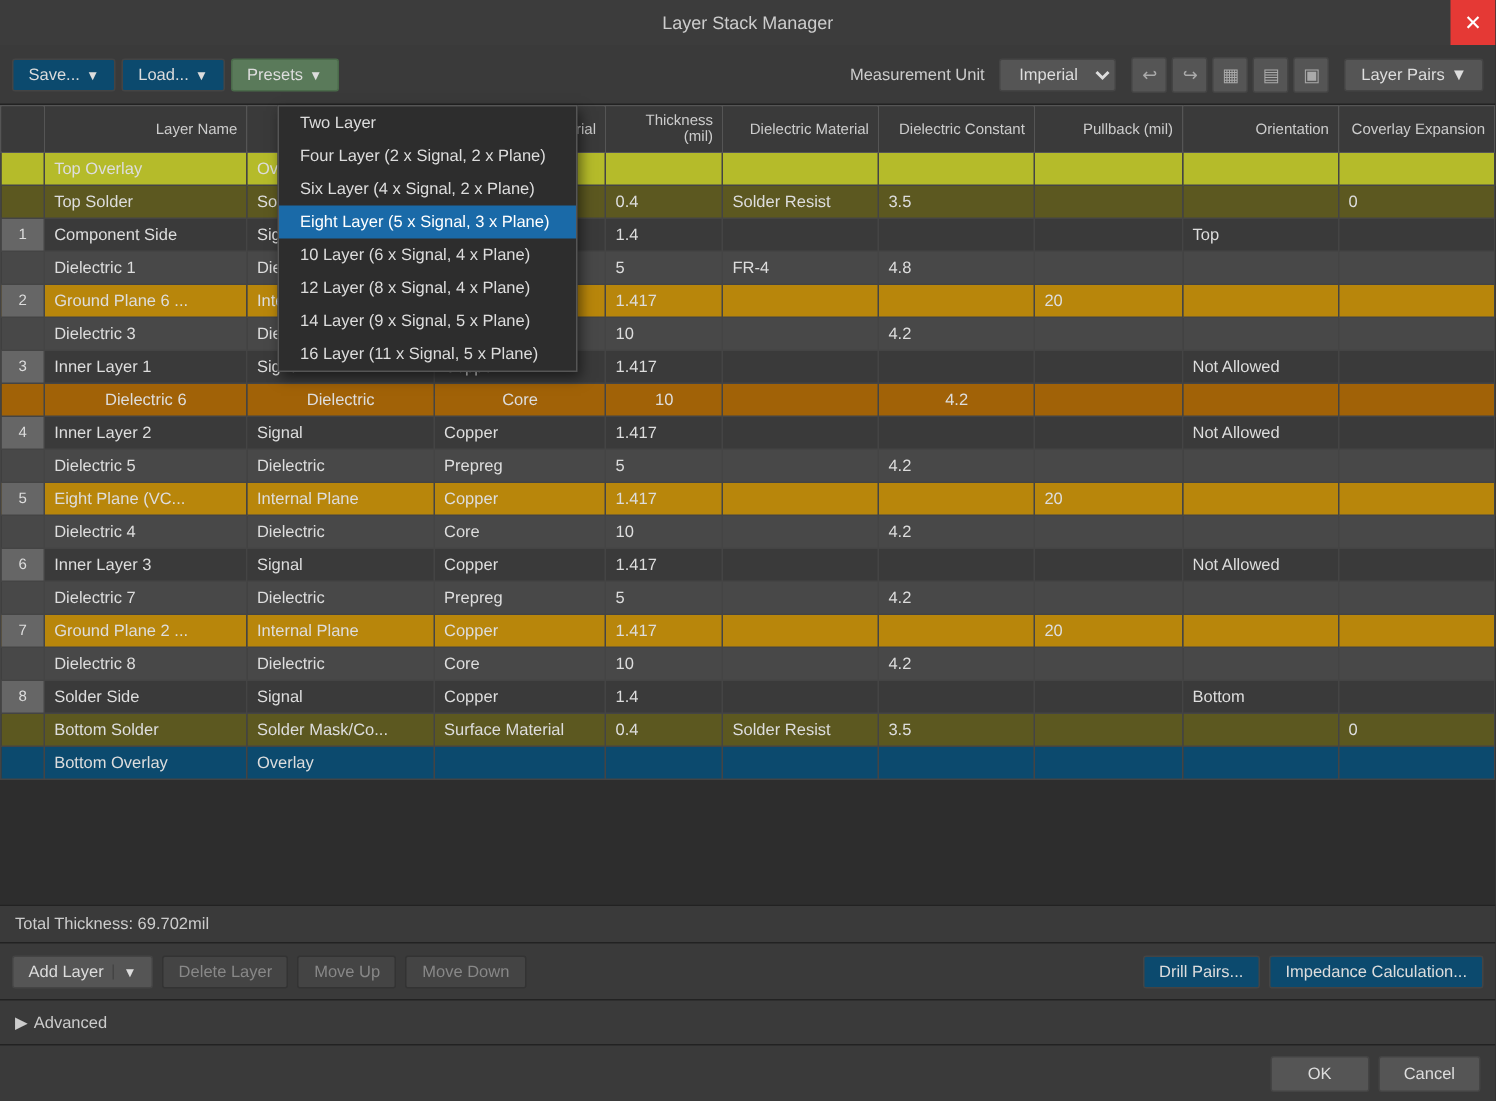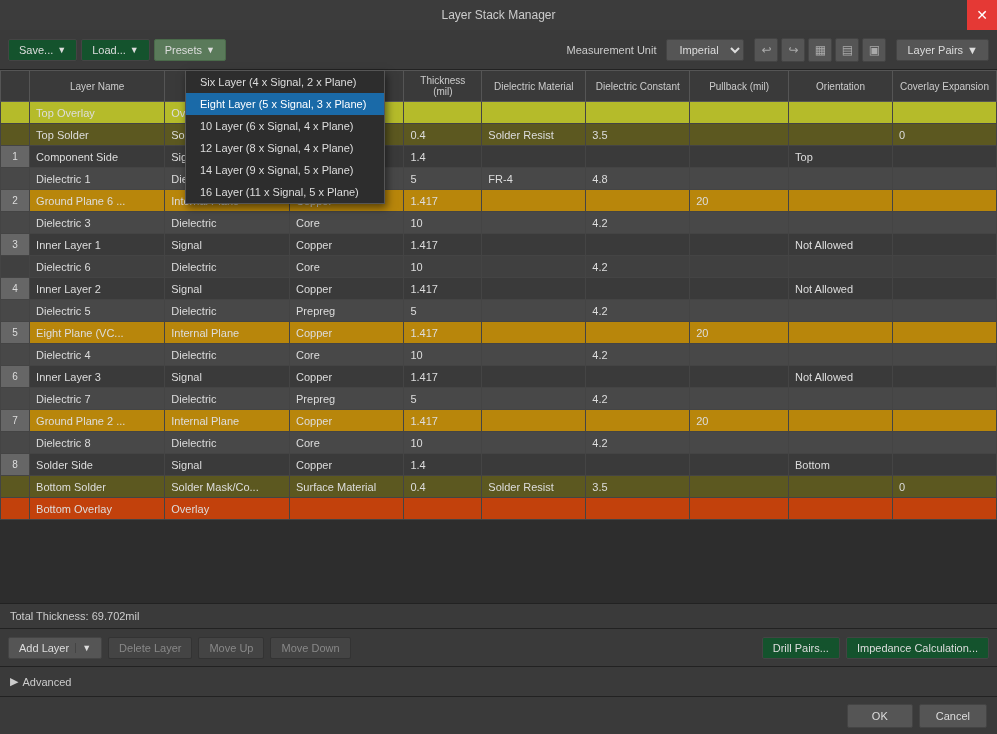--- a/index.html
+++ b/index.html
@@ -50,21 +50,21 @@
       background: #3a3a3a;
       height: 40px;
       display: flex;
       align-items: center;
       padding: 0 8px;
       gap: 4px;
       flex-shrink: 0;
       border-bottom: 1px solid #222;
     }
     .btn {
-      background: #14532d;
+      background: #0c4a6e;
       border: 1px solid #444;
       color: #ddd;
       padding: 4px 10px;
       cursor: pointer;
       font-size: 11px;
       border-radius: 2px;
       display: flex;
       align-items: center;
       gap: 4px;
     }
@@ -131,21 +131,21 @@
     }
     table {
       width: 100%;
       border-collapse: collapse;
       table-layout: fixed;
     }
     thead th {
       background: #3a3a3a;
       border: 1px solid #555;
       padding: 4px 6px;
-      text-align: center;
+      text-align: right;
       color: #ccc;
       font-size: 10px;
       font-weight: normal;
       position: sticky;
       top: 0;
       z-index: 10;
     }
     tbody td {
       border: 1px solid #444;
       padding: 3px 6px;
@@ -422,21 +422,21 @@
     <td>Inner Layer 1</td>
     <td>Signal</td>
     <td>Copper</td>
     <td>1.417</td>
     <td></td>
     <td></td>
     <td></td>
     <td>Not Allowed</td>
     <td></td>
   </tr>
-              <tr style="background:#404040; color:#ccc;">
+              <tr style="background:#a16207; color:#ccc;text-align:center;">
     <td style="background:transparent;"></td>
     <td>Dielectric 6</td>
     <td>Dielectric</td>
     <td>Core</td>
     <td>10</td>
     <td></td>
     <td>4.2</td>
     <td></td>
     <td></td>
     <td></td>
@@ -554,21 +554,21 @@
     <td>Bottom Solder</td>
     <td>Solder Mask/Co...</td>
     <td>Surface Material</td>
     <td>0.4</td>
     <td>Solder Resist</td>
     <td>3.5</td>
     <td></td>
     <td></td>
     <td>0</td>
   </tr>
-              <tr style="background:#c2410c; color:#222;">
+              <tr style="background:#0c4a6e; color:#222;">
     <td style="background:transparent;"></td>
     <td>Bottom Overlay</td>
     <td>Overlay</td>
     <td></td>
     <td></td>
     <td></td>
     <td></td>
     <td></td>
     <td></td>
     <td></td>
@@ -617,20 +617,22 @@
       <button class="btn-ok">
         <span>OK</span>
       </button>
       <button class="btn-cancel">
         <span>Cancel</span>
       </button>
     </div>
   </div>
 
   <div class="dropdown-overlay" id="presets-dropdown">
+  <div class="dropdown-item">Two Layer</div>
+      <div class="dropdown-item">Four Layer (2 x Signal, 2 x Plane)</div>
       <div class="dropdown-item">Six Layer (4 x Signal, 2 x Plane)</div>
       <div class="dropdown-item selected">Eight Layer (5 x Signal, 3 x Plane)</div>
       <div class="dropdown-item">10 Layer (6 x Signal, 4 x Plane)</div>
       <div class="dropdown-item">12 Layer (8 x Signal, 4 x Plane)</div>
       <div class="dropdown-item">14 Layer (9 x Signal, 5 x Plane)</div>
       <div class="dropdown-item">16 Layer (11 x Signal, 5 x Plane)</div>
     </div>
 </div>
 
 </body></html>

